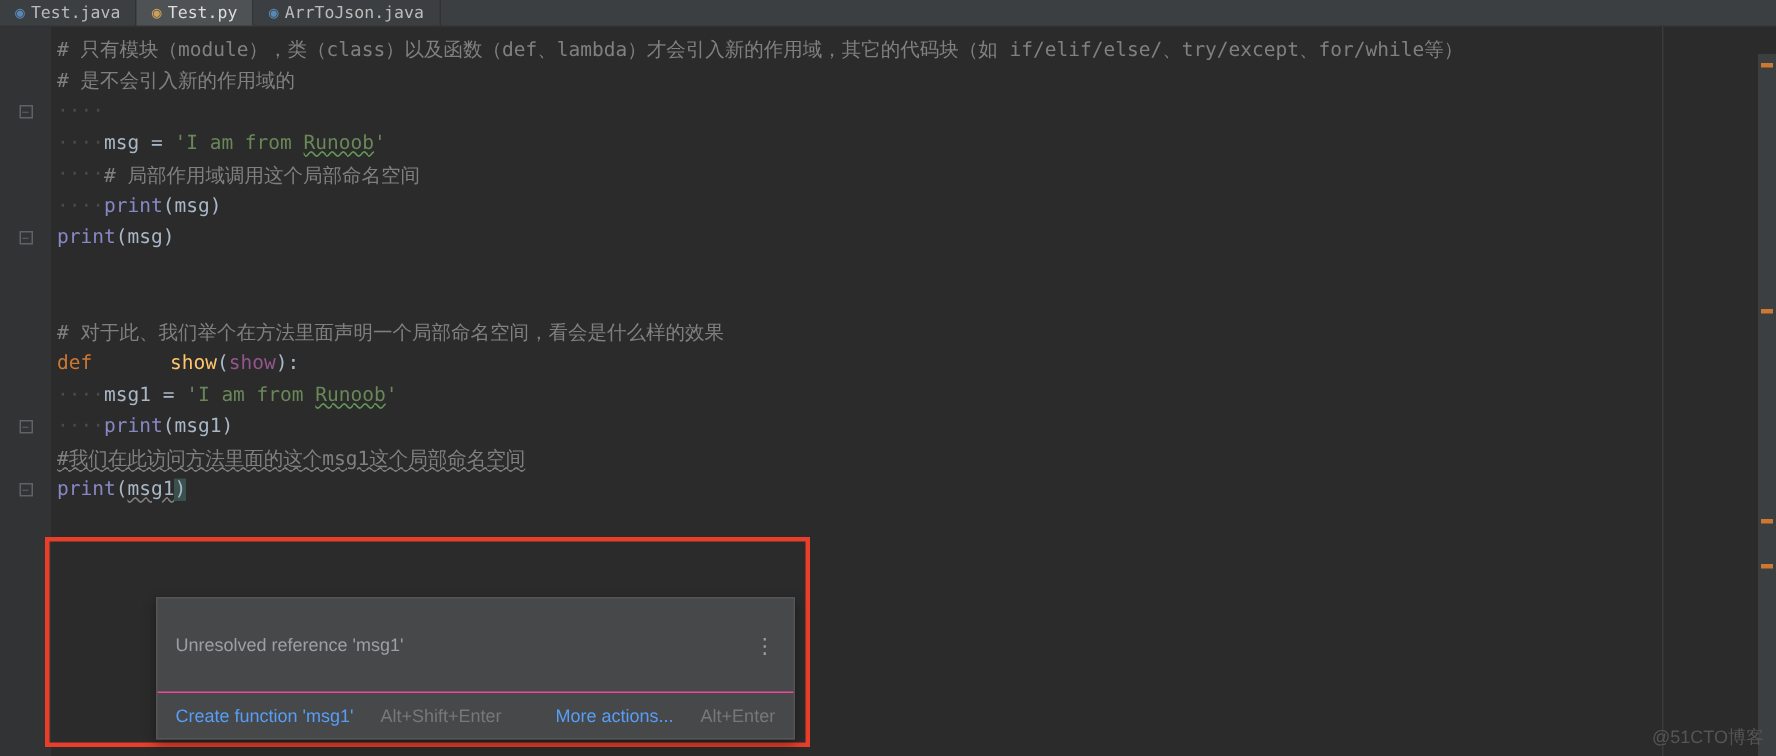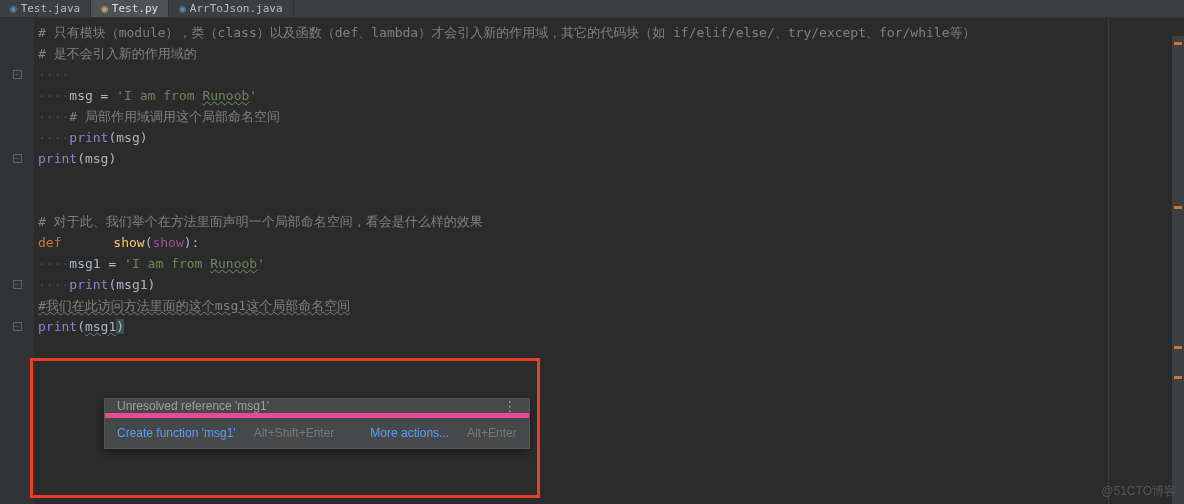--- a/index.html
+++ b/index.html
@@ -92,26 +92,26 @@
     .intention-popup {
       position: absolute;
       background: #46484a;
       border: 1px solid #555;
       box-shadow: 0 3px 8px rgba(0,0,0,0.4);
       font-family: 'Segoe UI', Arial, sans-serif;
       font-size: 12px;
       min-width: 380px;
     }
     .intention-header {
-      padding: 0 12px;
+      padding: 24px 12px;
       color: #9da0a2;
       display: flex;
       justify-content: space-between;
       align-items: center;
-      border-bottom: 5px solid #ec4899;
+      border-bottom: 1px solid #ec4899;
     }
     .intention-body {
       padding: 8px 12px;
       display: flex;
       align-items: center;
       gap: 18px;
     }
     .intention-link { color: #589df6; }
     .intention-hint { color: #787878; font-size: 12px; }
     .more-dots { font-size: 14px; color: #9da0a2; line-height:1;}

